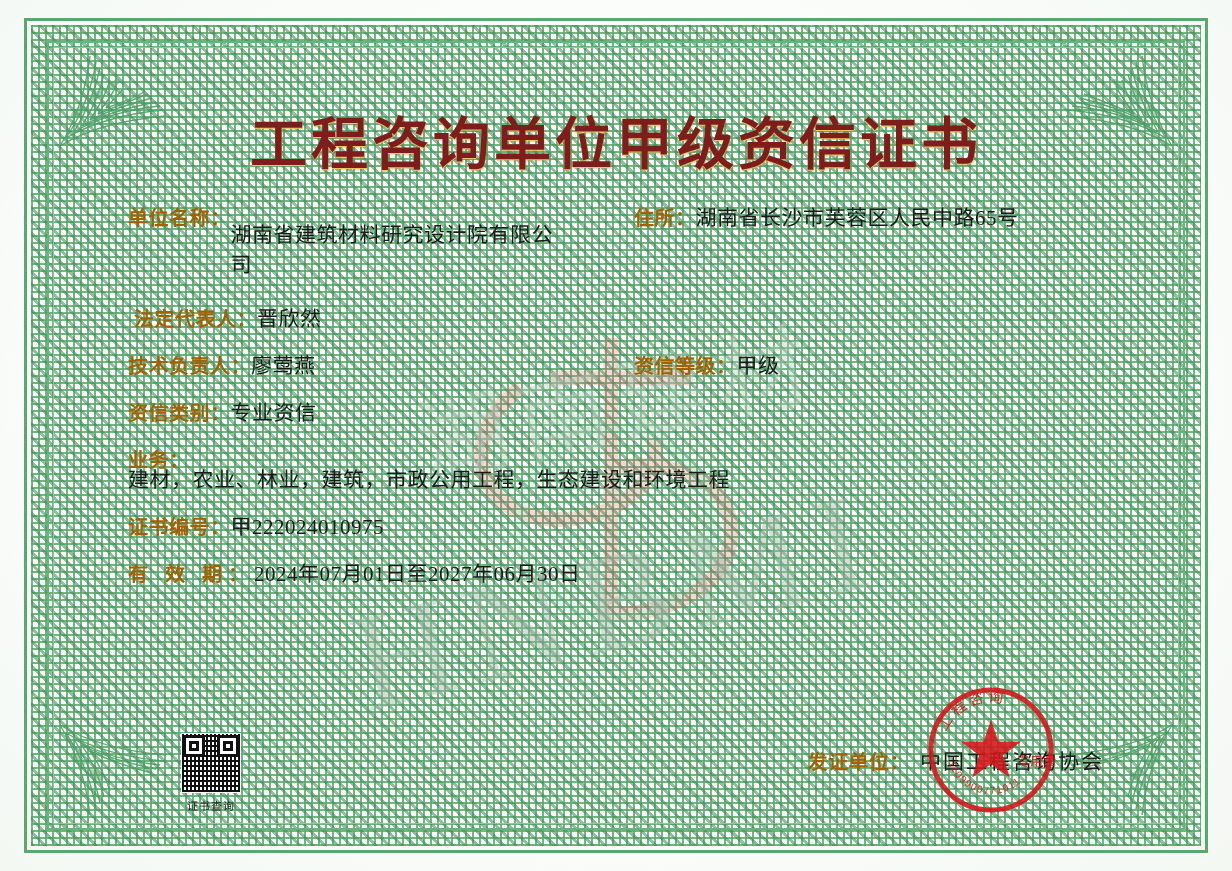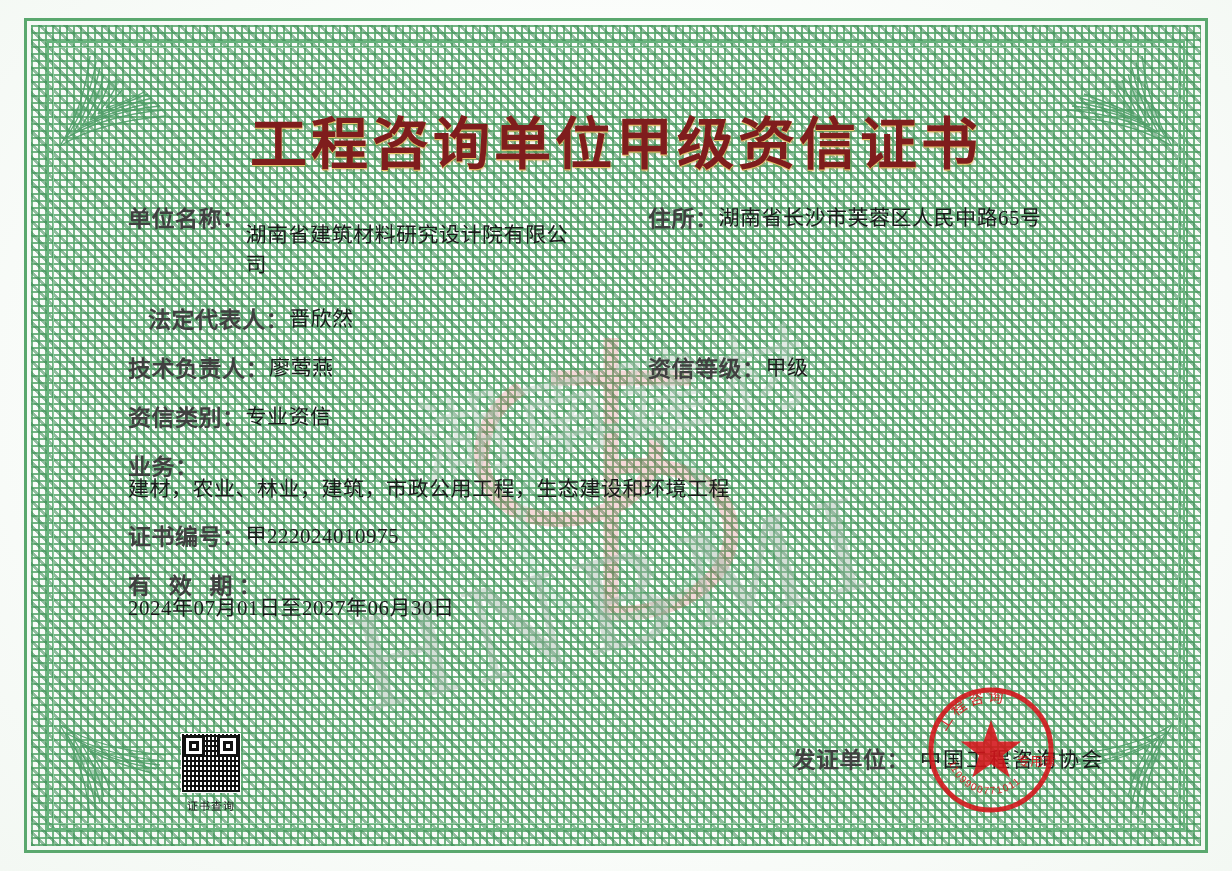--- a/index.html
+++ b/index.html
@@ -160,42 +160,42 @@
     color: #1a1a1a;
     line-height: 1.0;
   }
   .row {
     position: relative;
     display: flex;
     align-items: flex-start;
     margin-bottom: 24px;
   }
   .lbl {
-    font-size: 23px;
+    font-size: 20px;
     font-weight: bold;
-    color: #404040;
+    color: #a16207;
     white-space: nowrap;
     letter-spacing: 0.5px;
   }
   .val {
     font-size: 21px;
     color: #1a1a1a;
     letter-spacing: 0.5px;
   }
   .col-left {
     width: 500px;
     display: flex;
     align-items: flex-start;
   }
   .col-right {
     flex: 1;
     display: flex;
     align-items: flex-start;
     justify-content: flex-start;
-    padding-left: 20px;
+    padding-left: 6px;
   }
   .col-right .lbl { text-align: right; }
   .name-wrap { max-width: 330px; line-height: 1.45; margin-top: 12px; }
 
   
   .lbl-spaced { letter-spacing: 6px; }
 
   
   .issuer {
     position: absolute;
@@ -417,21 +417,21 @@
     <div class="row" style="margin-top:26px;flex-direction:column;">
       <span class="lbl">业务：</span>
       <span class="val">建材，农业、林业，建筑，市政公用工程，生态建设和环境工程</span>
     </div>
 
     <div class="row" style="margin-top:26px;">
       <span class="lbl">证书编号：</span>
       <span class="val" style="">甲222024010975</span>
     </div>
 
-    <div class="row" style="margin-top:26px;flex-direction:column;">
+    <div class="row" style="margin-top:26px;">
       <span class="lbl lbl-spaced">有 效 期：</span>
       <span class="val">2024年07月01日至2027年06月30日</span>
     </div>
 
   </div>
 
   <div class="issuer">
     <span class="lbl">发证单位：</span>
     <span class="val">中国工程咨询协会</span>
   </div>

